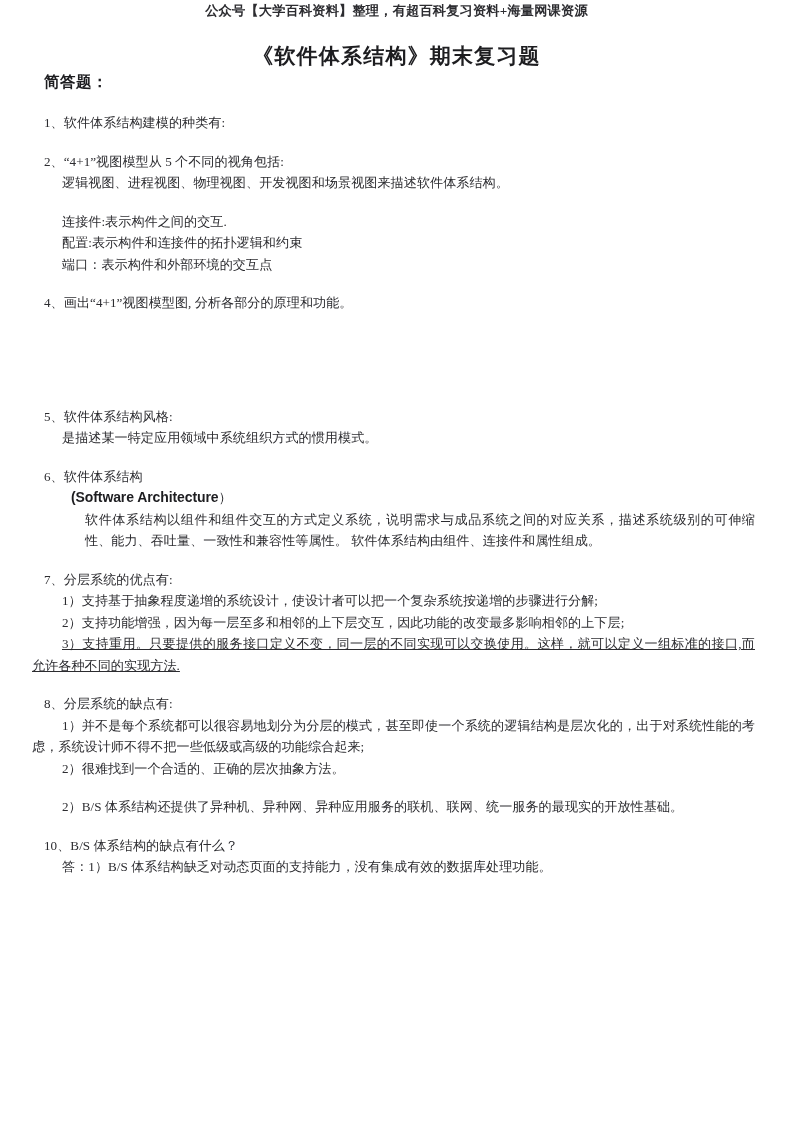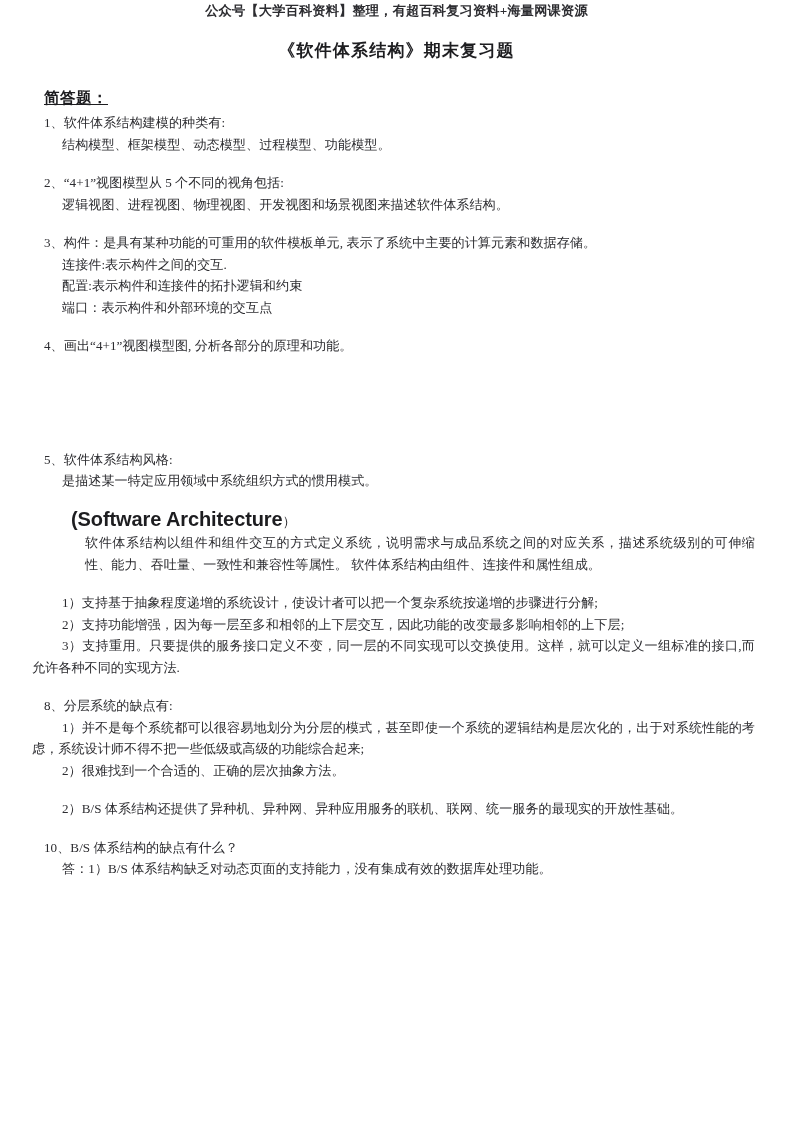--- a/index.html
+++ b/index.html
@@ -42,37 +42,36 @@
 
   
   .doc-title {
     position: absolute;
     top: 28px;
     left: 0;
     width: 793px;
     text-align: center;
     font-family: "Liberation Sans", "DejaVu Sans", sans-serif;
     font-weight: 700;
-    font-size: 17px;
+    font-size: 21px;
     letter-spacing: 1.2px;
     color: #1d1d20;
     white-space: nowrap;
   }
 
   
   .section-heading {
     position: absolute;
-    top: 88px;
+    top: 72px;
     left: 44px;
     font-family: "Liberation Sans", "DejaVu Sans", sans-serif;
     font-weight: 700;
     font-size: 15.5px;
     letter-spacing: 0.5px;
     color: #1d1d20;
-    text-decoration: underline;
   }
 
   
   .body-block {
     position: absolute;
     top: 112px;
     left: 0;
     width: 793px;
   }
 
@@ -114,21 +113,21 @@
   .measure-deep {
     margin-left: 85px;
     margin-right: 38px;
   }
   .gap-md { height: 17px; }
   .gap-draw { height: 92px; }
 
   
   .arch-en {
     font-family: "Liberation Sans", "DejaVu Sans", sans-serif;
-    font-size: 20px;
+    font-size: 14px;
     font-weight: 600;
     letter-spacing: -0.1px;
     color: #1d1d20;
   }
   .arch-paren-cn {
     font-family: "Liberation Serif", "DejaVu Serif", serif;
     font-size: 13.5px;
     font-weight: 400;
   }
 </style>
@@ -140,60 +139,60 @@
   <div class="watermark">公众号【大学百科资料】整理，有超百科复习资料+海量网课资源</div>
 
   <h1 class="doc-title">《软件体系结构》期末复习题</h1>
 
   <div class="section-heading">简答题：</div>
 
   <div class="body-block">
 
     <div class="qitem">
       <div class="line lv0"><span>1、</span><span>软件体系结构建模的种类有:</span></div>
-      <div class="line lv1">结构模型、框架模型、动态模型、过程模型、功能模型。</div>
     </div>
     <div class="gap-md"></div>
 
     <div class="qitem">
       <div class="line lv0"><span>2、</span><span>“4+1”视图模型从 5 个不同的视角包括:</span></div>
       <div class="line lv1">逻辑视图、进程视图、物理视图、开发视图和场景视图来描述软件体系结构。</div>
     </div>
     <div class="gap-md"></div>
 
     <div class="qitem">
-      <div class="line lv0"><span>3、</span><span>构件：是具有某种功能的可重用的软件模板单元, 表示了系统中主要的计算元素和数据存储。</span></div>
       <div class="line lv1">连接件:表示构件之间的交互.</div>
       <div class="line lv1">配置:表示构件和连接件的拓扑逻辑和约束</div>
       <div class="line lv1">端口：表示构件和外部环境的交互点</div>
     </div>
     <div class="gap-md"></div>
 
     <div class="qitem">
       <div class="line lv0"><span>4、</span><span>画出“4+1”视图模型图, 分析各部分的原理和功能。</span></div>
     </div>
     <div class="gap-draw"></div>
 
     <div class="qitem">
       <div class="line lv0"><span>5、</span><span>软件体系结构风格:</span></div>
       <div class="line lv1">是描述某一特定应用领域中系统组织方式的惯用模式。</div>
     </div>
     <div class="gap-md"></div>
 
     <div class="qitem">
+      <div class="line lv0"><span>6、</span><span>软件体系结构</span></div>
       <div class="line lv2"><span class="arch-en">(Software Architecture</span><span class="arch-paren-cn">）</span></div>
       <div class="line wrap measure-deep">软件体系结构以组件和组件交互的方式定义系统，说明需求与成品系统之间的对应关系，描述系统级别的可伸缩性、能力、吞吐量、一致性和兼容性等属性。 软件体系结构由组件、连接件和属性组成。</div>
     </div>
     <div class="gap-md"></div>
 
     <div class="qitem">
+      <div class="line lv0"><span>7、</span><span>分层系统的优点有:</span></div>
       <div class="line lv1">1）支持基于抽象程度递增的系统设计，使设计者可以把一个复杂系统按递增的步骤进行分解;</div>
       <div class="line lv1">2）支持功能增强，因为每一层至多和相邻的上下层交互，因此功能的改变最多影响相邻的上下层;</div>
       <div class="line wrap measure-ind" style="text-indent:0;margin-left:32px;">
-        <span style="display:block;text-indent:30px;">3）支持重用。只要提供的服务接口定义不变，同一层的不同实现可以交换使用。这样，就可以定义一组标准的接口,而允许各种不同的实现方法.</span>
+        <span style="display:block;text-indent:30px;text-decoration:underline;">3）支持重用。只要提供的服务接口定义不变，同一层的不同实现可以交换使用。这样，就可以定义一组标准的接口,而允许各种不同的实现方法.</span>
       </div>
     </div>
     <div class="gap-md"></div>
 
     <div class="qitem">
       <div class="line lv0"><span>8、</span><span>分层系统的缺点有:</span></div>
       <div class="line wrap measure-full">
         <span style="display:block;text-indent:30px;">1）并不是每个系统都可以很容易地划分为分层的模式，甚至即使一个系统的逻辑结构是层次化的，出于对系统性能的考虑，系统设计师不得不把一些低级或高级的功能综合起来;</span>
       </div>
       <div class="line lv1">2）很难找到一个合适的、正确的层次抽象方法。</div>

